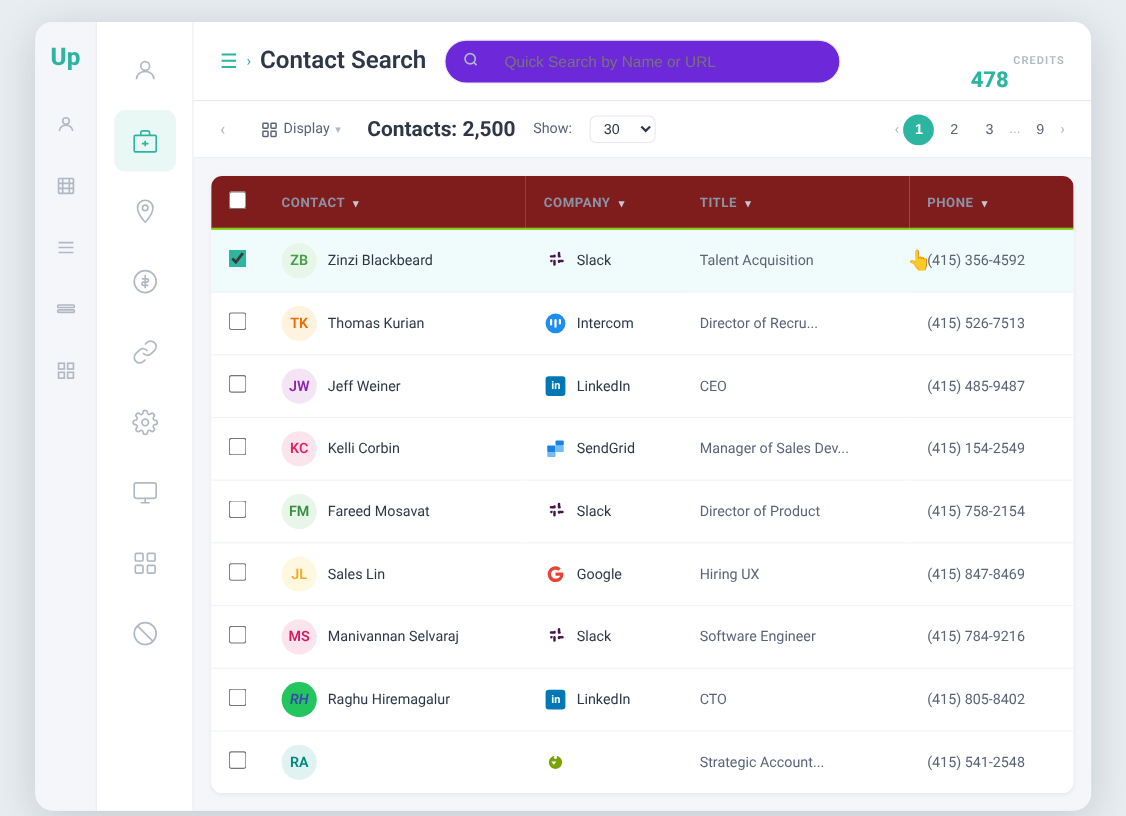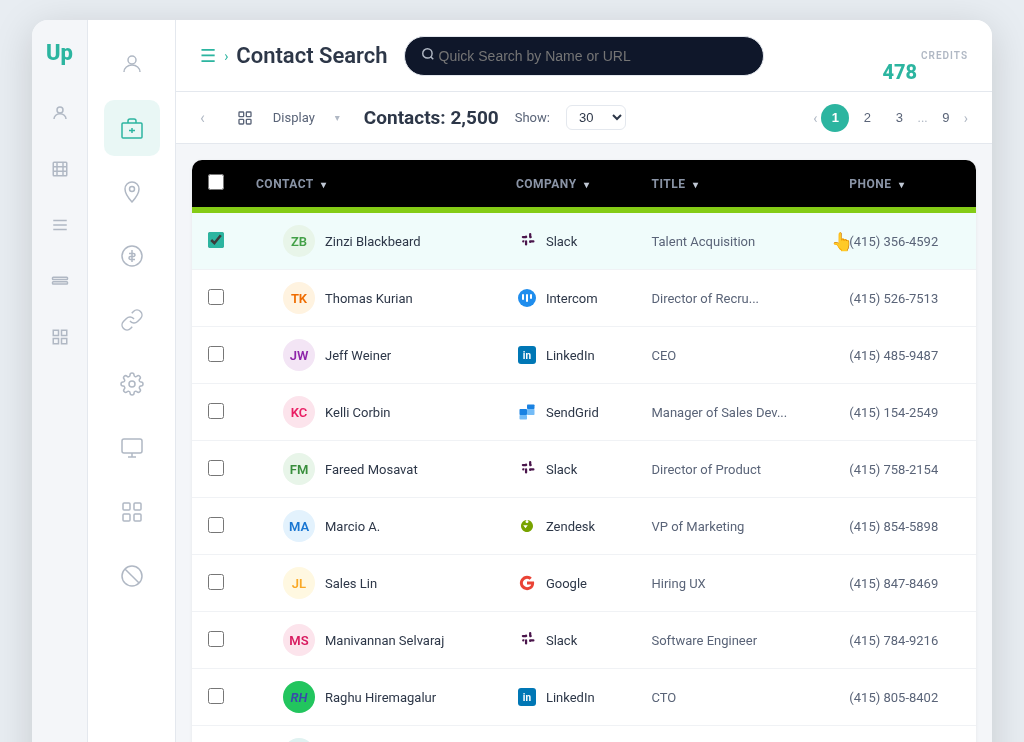--- a/index.html
+++ b/index.html
@@ -109,28 +109,28 @@
       font-size: 14px;
     }
     .page-title {
       font-size: 22px;
       font-weight: 600;
       color: #2d3748;
     }
     .search-bar {
       flex: 1;
       max-width: 360px;
-      background: #0f172a;
+      background: #6d28d9;
       border: 1.5px solid #e4e8ee;
       border-radius: 24px;
       height: 40px;
       display: flex;
       align-items: center;
       padding: 0 16px;
-      gap: 4px;
+      gap: 24px;
     }
     .search-bar input {
       border: none;
       background: transparent;
       outline: none;
       font-size: 14px;
       color: #b0b8c4;
       width: 100%;
     }
     .search-icon { color: #b0b8c4; font-size: 14px; }
@@ -165,21 +165,21 @@
     }
     .back-btn {
       color: #b0b8c4;
       font-size: 16px;
       cursor: pointer;
       margin-right: 8px;
     }
     .display-btn {
       display: flex;
       align-items: center;
-      gap: 20px;
+      gap: 5px;
       font-size: 13px;
       color: #5a6478;
       cursor: pointer;
       padding: 4px 8px;
       border-radius: 4px;
     }
     .contacts-count {
       font-size: 19px;
       color: #5a6478;
     }
@@ -234,22 +234,22 @@
       margin: 16px;
       border-radius: 10px;
       overflow: hidden;
       box-shadow: 0 1px 4px rgba(0,0,0,0.06);
     }
     table {
       width: 100%;
       border-collapse: collapse;
     }
     thead tr {
-      background: #000000;
-      border-bottom: 6px solid #84cc16;
+      background: #7f1d1d;
+      border-bottom: 2px solid #84cc16;
       margin-left: 44px;
     }
     th {
       padding: 14px 16px;
       text-align: left;
       font-size: 12px;
       font-weight: 700;
       color: #8a94a6;
       letter-spacing: 0.5px;
       white-space: nowrap;
@@ -275,21 +275,20 @@
       width: 32px;
       height: 32px;
       border-radius: 50%;
       display: flex;
       align-items: center;
       justify-content: center;
       font-size: 13px;
       font-weight: 600;
       flex-shrink: 0;
       overflow: hidden;
-      margin-left: 27px;
     }
     .avatar.zb { background: #e8f5e9; color: #43a047; }
     .avatar.tk { background: #fff3e0; color: #ef6c00; }
     .avatar.jw { background: #f3e5f5; color: #8e24aa; }
     .avatar.kc { background: #fce4ec; color: #e91e63; }
     .avatar.fm { background: #e8f5e9; color: #388e3c; }
     .avatar.ma { background: #e3f2fd; color: #1976d2; }
     .avatar.jl { background: #fff8e1; color: #f9a825; }
     .avatar.ms { background: #fce4ec; color: #d81b60; }
     .avatar.rh { background: #22c55e; color: #3949ab; font-style: italic; }
@@ -630,121 +629,98 @@
     </td>
     <td class="title-cell ">Director of Product</td>
     <td class="phone-cell">(415) 758-2154</td>
   </tr>
               <tr>
     <td>
       <input type="checkbox" class="checkbox-cell" style="">
     </td>
     <td>
       <div class="contact-cell">
-        <div class="avatar ma">MA</div>
-        <span>Marcio A.</span>
+        <div class="avatar jl">JL</div>
+        <span>Sales Lin</span>
+      </div>
+    </td>
+    <td>
+      <div class="company-cell">
+        <div class="company-logo">
+                      <svg width="18" height="18" viewBox="0 0 24 24" fill="none">
+                        <path d="M21.805 10.023H12v3.977h5.617C16.955 16.336 14.68 17.5 12 17.5a5.5 5.5 0 1 1 3.532-9.723l2.828-2.828A9.5 9.5 0 1 0 12 21.5c5.247 0 9.5-3.753 9.5-9.5 0-.664-.063-1.311-.195-1.977z" fill="#ea4335"></path>
+                      </svg>
+                    </div>
+        <span>Google</span>
+      </div>
+    </td>
+    <td class="title-cell ">Hiring UX</td>
+    <td class="phone-cell">(415) 847-8469</td>
+  </tr>
+              <tr>
+    <td>
+      <input type="checkbox" class="checkbox-cell" style="">
+    </td>
+    <td>
+      <div class="contact-cell">
+        <div class="avatar ms">MS</div>
+        <span>Manivannan Selvaraj</span>
+      </div>
+    </td>
+    <td>
+      <div class="company-cell">
+        <div class="company-logo">
+                      <svg width="18" height="18" viewBox="0 0 24 24" fill="none">
+                        <path d="M8.5 12.5a1.5 1.5 0 1 1-1.5-1.5H8.5v1.5zm.75 0a1.5 1.5 0 0 1 3 0v4a1.5 1.5 0 0 1-3 0v-4zm1.5-8a1.5 1.5 0 0 1 1.5 1.5v1.5h-1.5a1.5 1.5 0 0 1 0-3zm0 .75a1.5 1.5 0 0 1 0 3H6.5a1.5 1.5 0 0 1 0-3h4.25zm7.75 1.5a1.5 1.5 0 0 1-1.5 1.5h-1.5v-1.5a1.5 1.5 0 0 1 3 0zm-.75 0a1.5 1.5 0 0 1-3 0v-4a1.5 1.5 0 0 1 3 0v4zm-1.5 8a1.5 1.5 0 0 1-1.5-1.5v-1.5h1.5a1.5 1.5 0 0 1 0 3zm0-.75a1.5 1.5 0 0 1 0-3h4.25a1.5 1.5 0 0 1 0 3H16.25z" fill="#4a154b"></path>
+                      </svg>
+                    </div>
+        <span>Slack</span>
+      </div>
+    </td>
+    <td class="title-cell ">Software Engineer</td>
+    <td class="phone-cell">(415) 784-9216</td>
+  </tr>
+              <tr>
+    <td>
+      <input type="checkbox" class="checkbox-cell" style="">
+    </td>
+    <td>
+      <div class="contact-cell">
+        <div class="avatar rh">RH</div>
+        <span>Raghu Hiremagalur</span>
+      </div>
+    </td>
+    <td>
+      <div class="company-cell">
+        <div class="company-logo">
+                      <div style="width:18px;height:18px;background:#0077b5;border-radius:3px;display:flex;align-items:center;justify-content:center;color:white;font-weight:700;font-size:10px;">in</div>
+                    </div>
+        <span>LinkedIn</span>
+      </div>
+    </td>
+    <td class="title-cell ">CTO</td>
+    <td class="phone-cell">(415) 805-8402</td>
+  </tr>
+              <tr>
+    <td>
+      <input type="checkbox" class="checkbox-cell" style="">
+    </td>
+    <td>
+      <div class="contact-cell">
+        <div class="avatar ra">RA</div>
+
       </div>
     </td>
     <td>
       <div class="company-cell">
         <div class="company-logo">
                       <svg width="18" height="18" viewBox="0 0 24 24" fill="none">
                         <path d="M12 4C7.58 4 4 7.58 4 12s3.58 8 8 8 8-3.58 8-8-3.58-8-8-8zm-2 11l-3-4h6l-3 4zm2-7a2 2 0 1 1 0-4 2 2 0 0 1 0 4z" fill="#78a300"></path>
                       </svg>
                     </div>
-        <span>Zendesk</span>
-      </div>
-    </td>
-    <td class="title-cell ">VP of Marketing</td>
-    <td class="phone-cell">(415) 854-5898</td>
-  </tr>
-              <tr>
-    <td>
-      <input type="checkbox" class="checkbox-cell" style="">
-    </td>
-    <td>
-      <div class="contact-cell">
-        <div class="avatar jl">JL</div>
-        <span>Sales Lin</span>
-      </div>
-    </td>
-    <td>
-      <div class="company-cell">
-        <div class="company-logo">
-                      <svg width="18" height="18" viewBox="0 0 24 24" fill="none">
-                        <path d="M21.805 10.023H12v3.977h5.617C16.955 16.336 14.68 17.5 12 17.5a5.5 5.5 0 1 1 3.532-9.723l2.828-2.828A9.5 9.5 0 1 0 12 21.5c5.247 0 9.5-3.753 9.5-9.5 0-.664-.063-1.311-.195-1.977z" fill="#ea4335"></path>
-                      </svg>
-                    </div>
-        <span>Google</span>
-      </div>
-    </td>
-    <td class="title-cell ">Hiring UX</td>
-    <td class="phone-cell">(415) 847-8469</td>
-  </tr>
-              <tr>
-    <td>
-      <input type="checkbox" class="checkbox-cell" style="">
-    </td>
-    <td>
-      <div class="contact-cell">
-        <div class="avatar ms">MS</div>
-        <span>Manivannan Selvaraj</span>
-      </div>
-    </td>
-    <td>
-      <div class="company-cell">
-        <div class="company-logo">
-                      <svg width="18" height="18" viewBox="0 0 24 24" fill="none">
-                        <path d="M8.5 12.5a1.5 1.5 0 1 1-1.5-1.5H8.5v1.5zm.75 0a1.5 1.5 0 0 1 3 0v4a1.5 1.5 0 0 1-3 0v-4zm1.5-8a1.5 1.5 0 0 1 1.5 1.5v1.5h-1.5a1.5 1.5 0 0 1 0-3zm0 .75a1.5 1.5 0 0 1 0 3H6.5a1.5 1.5 0 0 1 0-3h4.25zm7.75 1.5a1.5 1.5 0 0 1-1.5 1.5h-1.5v-1.5a1.5 1.5 0 0 1 3 0zm-.75 0a1.5 1.5 0 0 1-3 0v-4a1.5 1.5 0 0 1 3 0v4zm-1.5 8a1.5 1.5 0 0 1-1.5-1.5v-1.5h1.5a1.5 1.5 0 0 1 0 3zm0-.75a1.5 1.5 0 0 1 0-3h4.25a1.5 1.5 0 0 1 0 3H16.25z" fill="#4a154b"></path>
-                      </svg>
-                    </div>
-        <span>Slack</span>
-      </div>
-    </td>
-    <td class="title-cell ">Software Engineer</td>
-    <td class="phone-cell">(415) 784-9216</td>
-  </tr>
-              <tr>
-    <td>
-      <input type="checkbox" class="checkbox-cell" style="">
-    </td>
-    <td>
-      <div class="contact-cell">
-        <div class="avatar rh">RH</div>
-        <span>Raghu Hiremagalur</span>
-      </div>
-    </td>
-    <td>
-      <div class="company-cell">
-        <div class="company-logo">
-                      <div style="width:18px;height:18px;background:#0077b5;border-radius:3px;display:flex;align-items:center;justify-content:center;color:white;font-weight:700;font-size:10px;">in</div>
-                    </div>
-        <span>LinkedIn</span>
-      </div>
-    </td>
-    <td class="title-cell ">CTO</td>
-    <td class="phone-cell">(415) 805-8402</td>
-  </tr>
-              <tr>
-    <td>
-      <input type="checkbox" class="checkbox-cell" style="">
-    </td>
-    <td>
-      <div class="contact-cell">
-        <div class="avatar ra">RA</div>
-
-      </div>
-    </td>
-    <td>
-      <div class="company-cell">
-        <div class="company-logo">
-                      <svg width="18" height="18" viewBox="0 0 24 24" fill="none">
-                        <path d="M12 4C7.58 4 4 7.58 4 12s3.58 8 8 8 8-3.58 8-8-3.58-8-8-8zm-2 11l-3-4h6l-3 4zm2-7a2 2 0 1 1 0-4 2 2 0 0 1 0 4z" fill="#78a300"></path>
-                      </svg>
-                    </div>
 
       </div>
     </td>
     <td class="title-cell ">Strategic Account...</td>
     <td class="phone-cell">(415) 541-2548</td>
   </tr>
             </tbody>
         </table>
       </div>
     </div>

